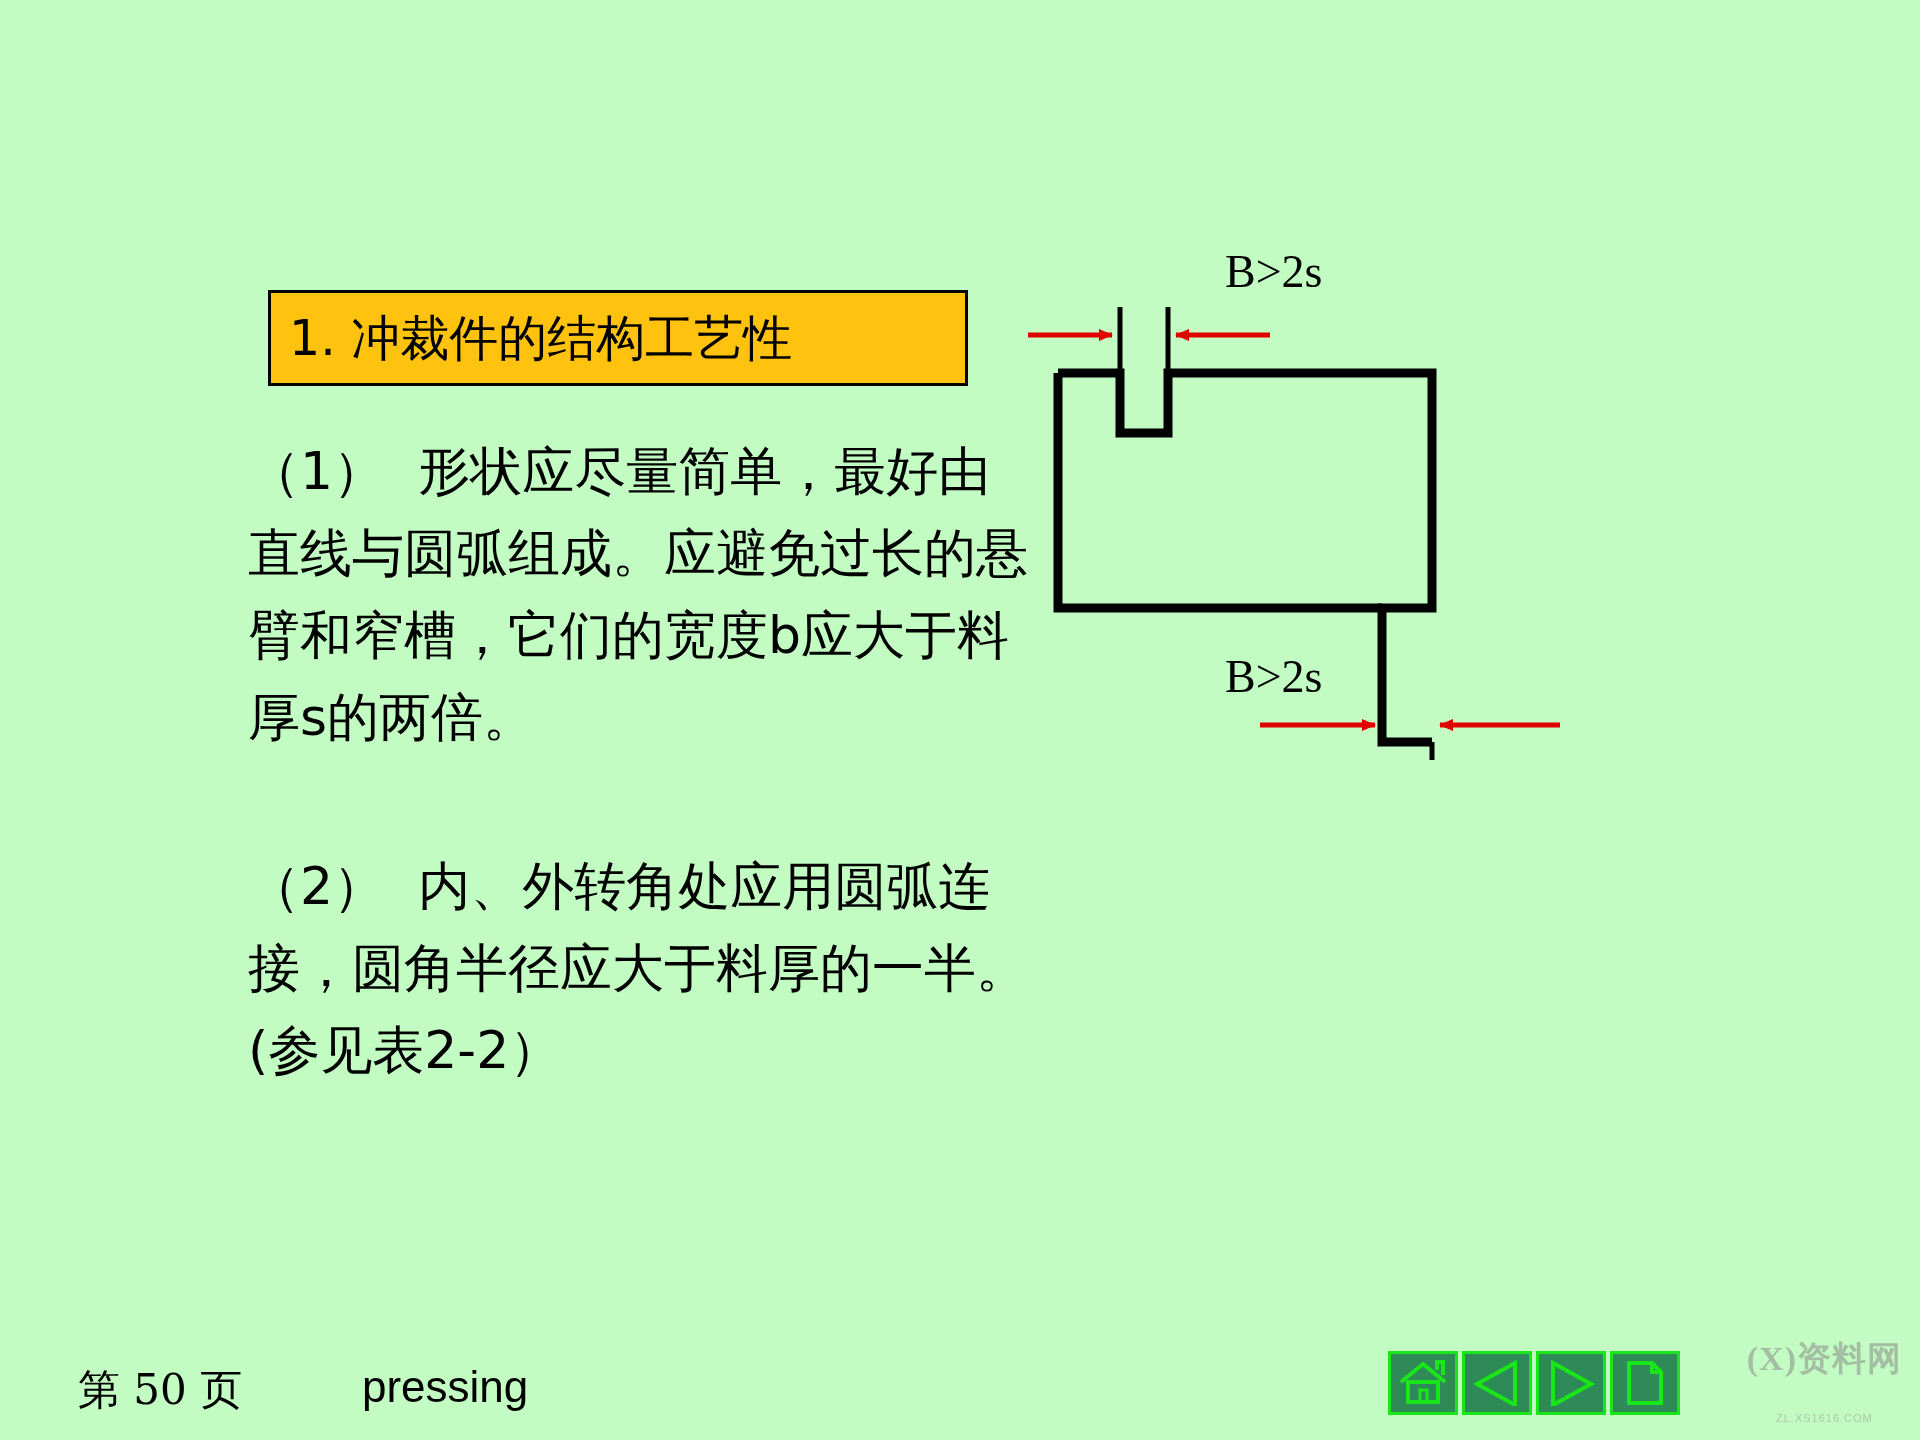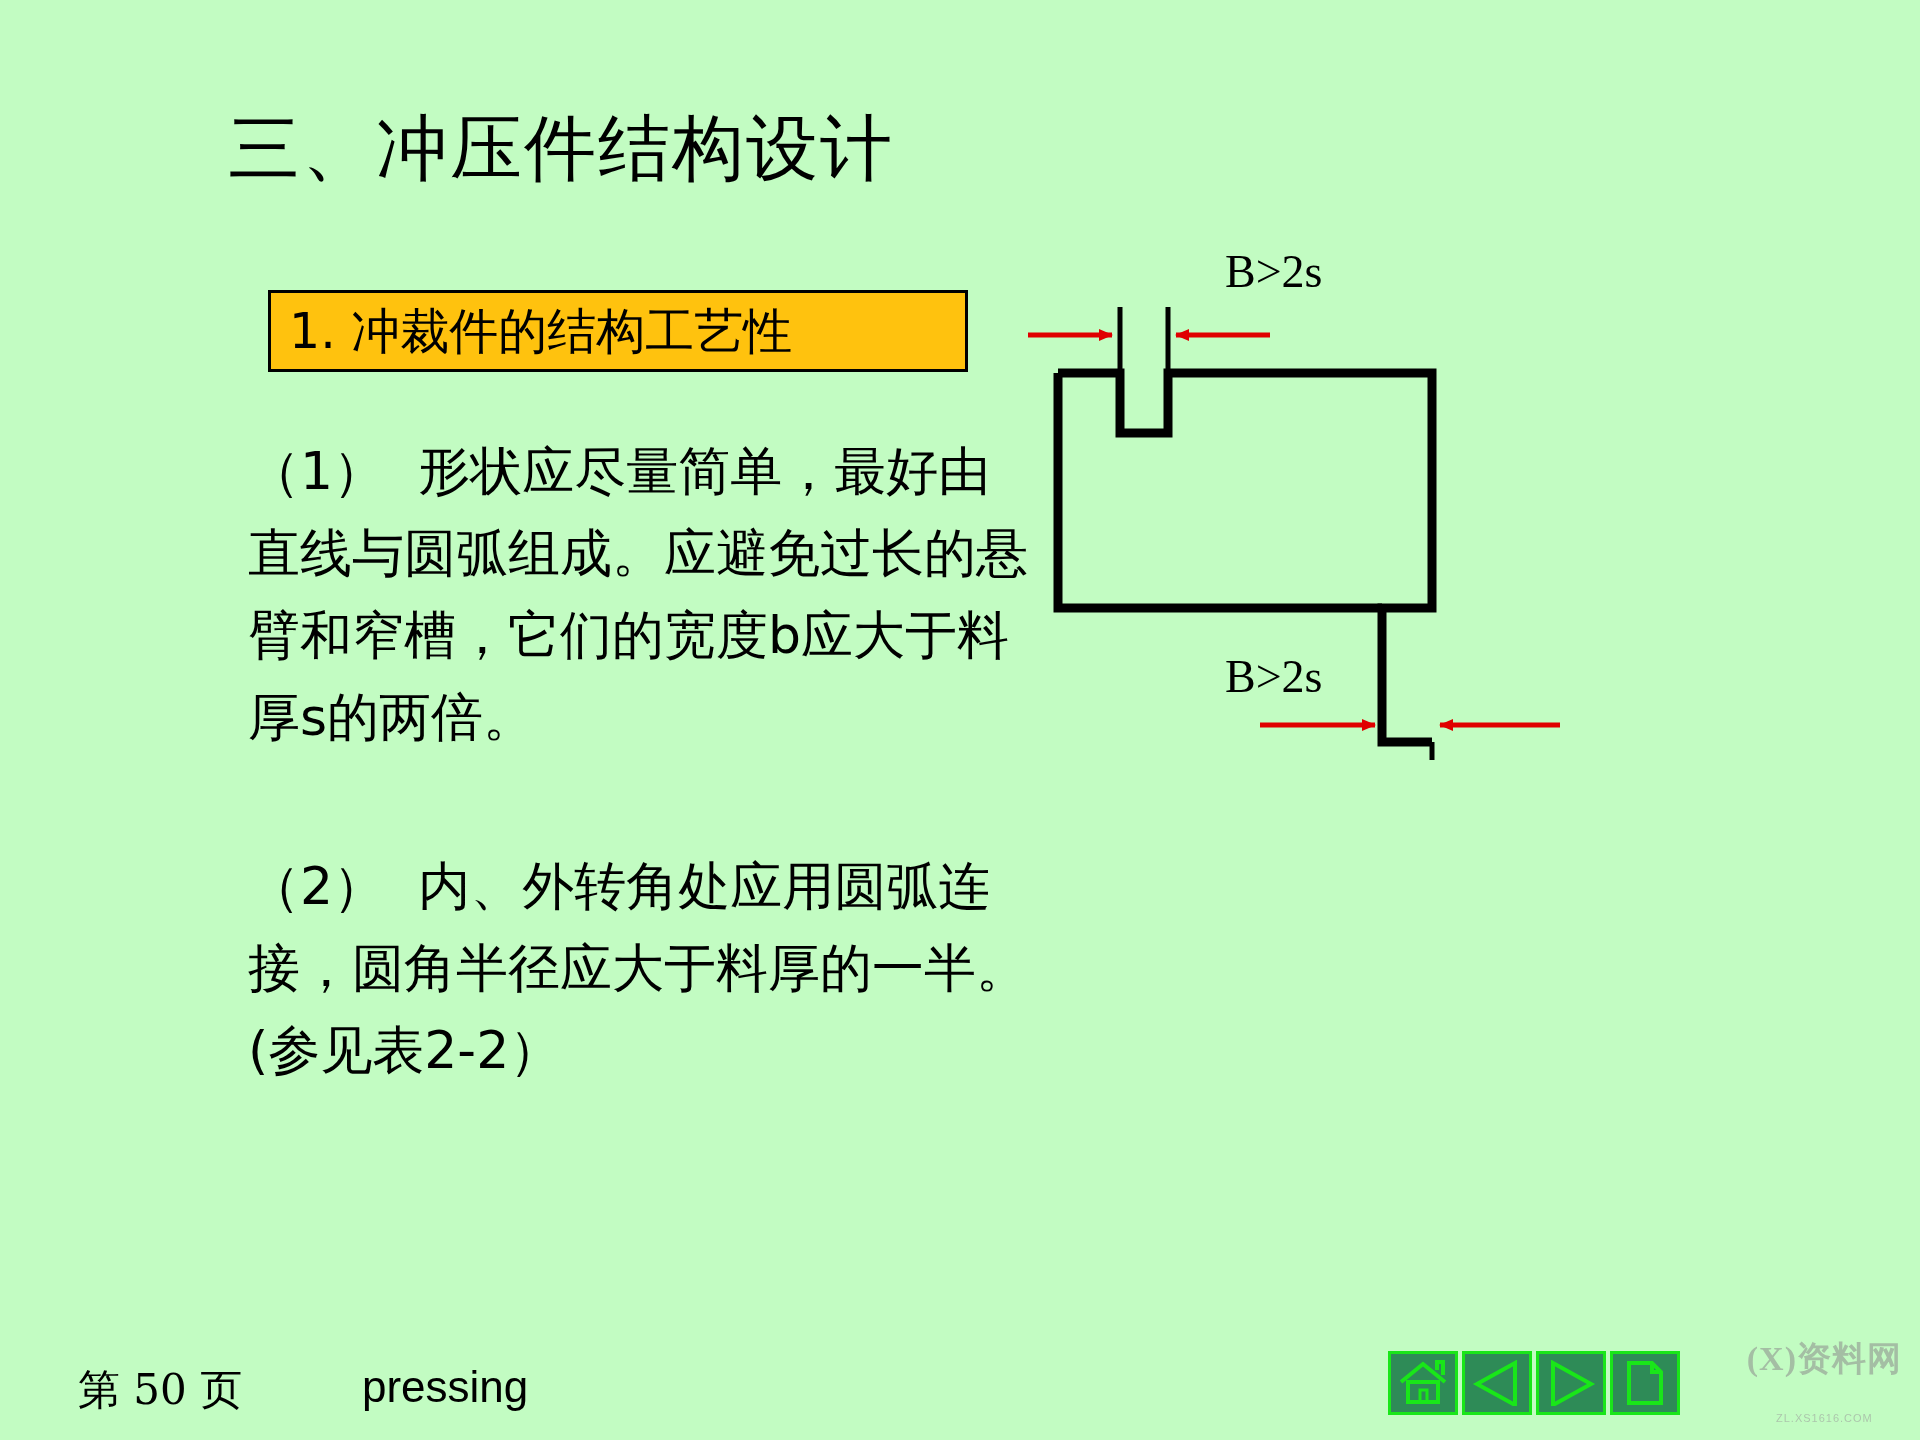--- a/index.html
+++ b/index.html
@@ -35,21 +35,21 @@
     white-space: nowrap;
     line-height: 1.0;
   }
 
   
   .heading-box {
     position: absolute;
     left: 268px;
     top: 290px;
     width: 700px;
-    height: 82px;
+    height: 96px;
     box-sizing: border-box;
     background: #ffc20e;
     border: 3px solid #000000;
     display: flex;
     align-items: center;
     padding-left: 18px;
   }
   .heading-box-label {
     font-family: "DejaVu Sans", "Liberation Sans", sans-serif;
     font-size: 49px;
@@ -148,21 +148,20 @@
     letter-spacing: 1px;
     line-height: 1.4;
     margin-top: 35px;
   }
 </style>
 </head>
 <body>
 
 <div id="slide">
 
-  <div class="slide-title">三、冲压件结构设计</div>
 
   <div class="heading-box">
     <span class="heading-box-label">1. 冲裁件的结构工艺性</span>
   </div>
 
   <div class="body-block" id="para-1">（1）  形状应尽量简单，最好由直线与圆弧组成。应避免过长的悬臂和窄槽，它们的宽度b应大于料厚s的两倍。</div>
 
   <div class="body-block" id="para-2">（2）  内、外转角处应用圆弧连接，圆角半径应大于料厚的一半。(参见表2-2）</div>
 
   <div class="drawing">

